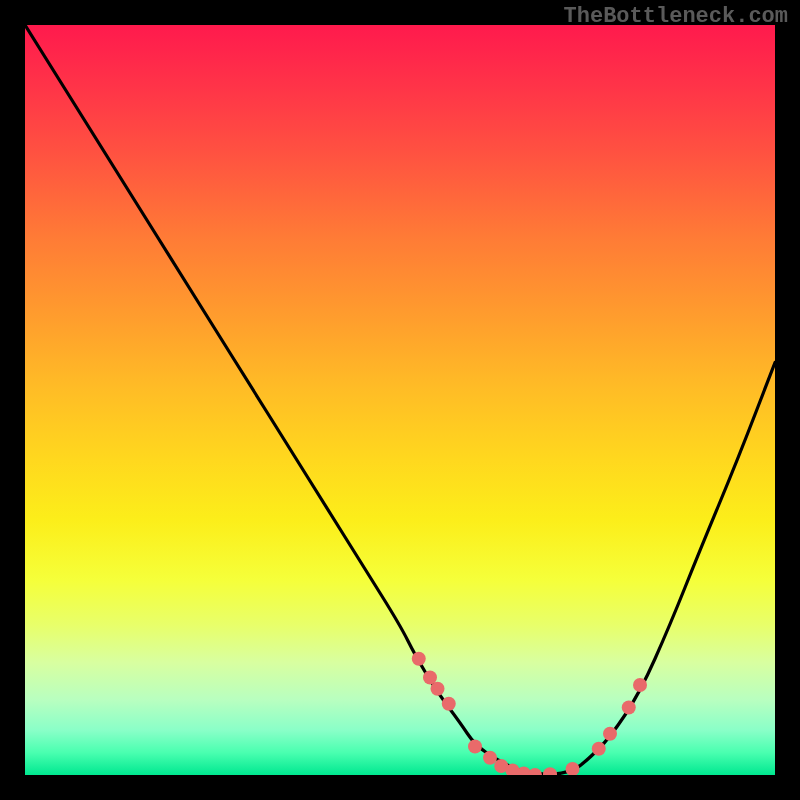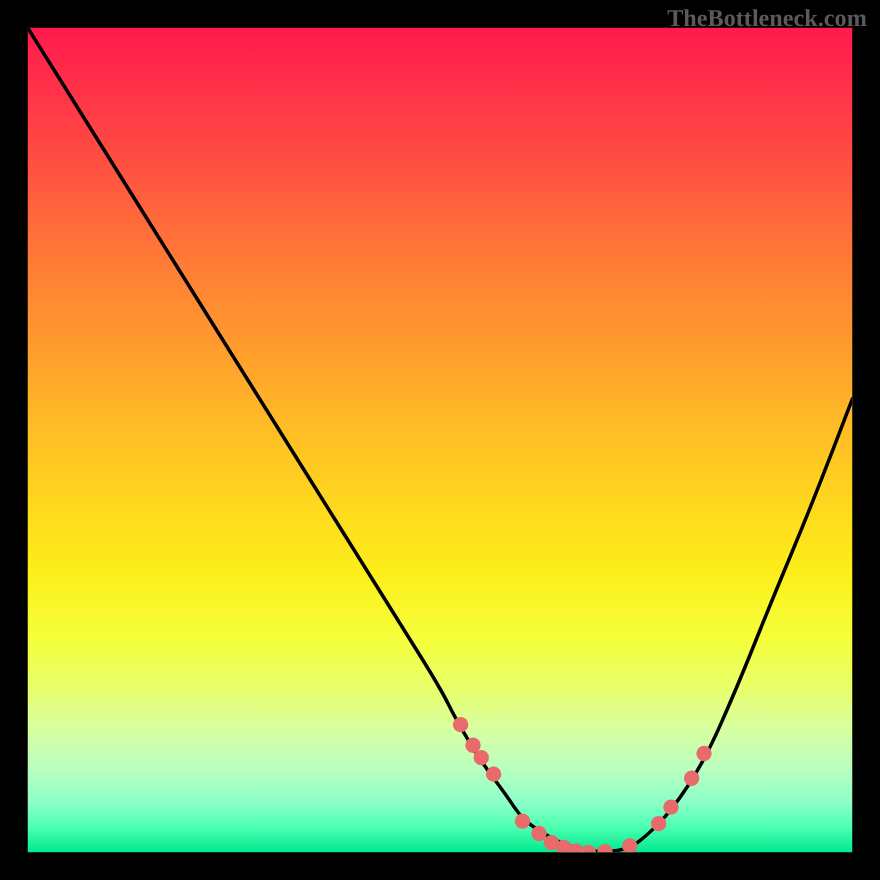--- a/index.html
+++ b/index.html
@@ -7,21 +7,21 @@
   .container {
     position: relative;
     width: 800px;
     height: 800px;
     background: #000;
   }
   .watermark {
     position: absolute;
     top: 4px;
     right: 12px;
-    font-family: Liberation Serif, serif;
+    font-family: Liberation Mono, monospace;
     font-size: 22px;
     font-weight: bold;
     color: #5a5a5a;
     z-index: 10;
   }
   .plot-area {
     position: absolute;
     left: 25px;
     top: 25px;
     width: 750px;

